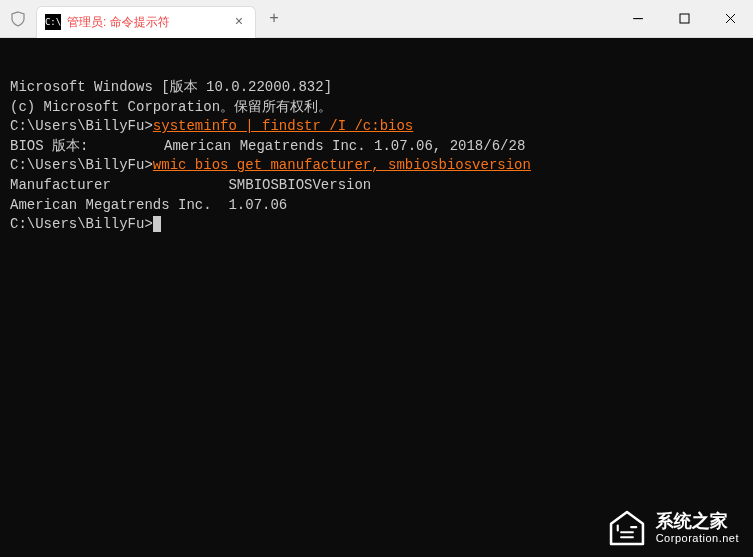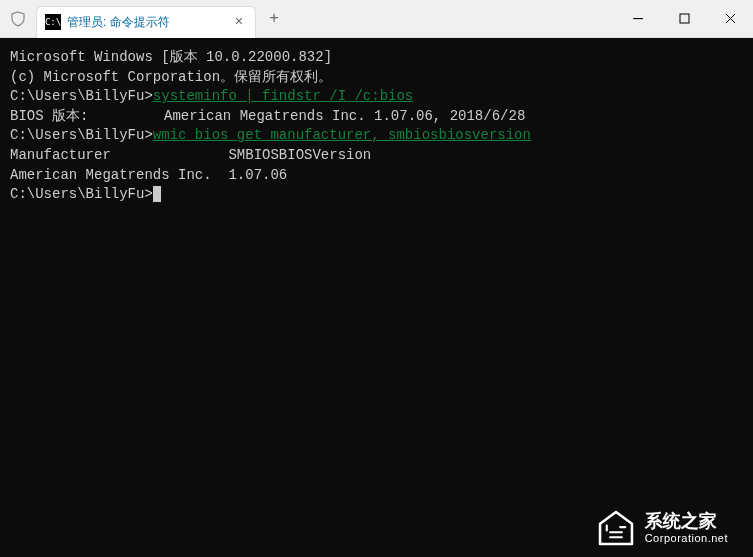--- a/index.html
+++ b/index.html
@@ -51,21 +51,21 @@
       display: flex;
       align-items: center;
       justify-content: center;
       font-size: 9px;
       color: #fff;
       font-family: monospace;
     }
     .tab-title {
       font-size: 12px;
       font-family: 'Segoe UI', sans-serif;
-      color: #0369a1;
+      color: #ef4444;
       flex: 1;
     }
     .tab-close {
       width: 16px;
       height: 16px;
       display: flex;
       align-items: center;
       justify-content: center;
       font-size: 14px;
       color: #666;
@@ -97,36 +97,37 @@
     }
     .terminal {
       flex: 1;
       background: #0c0c0c;
       padding: 10px;
       color: #cccccc;
       font-size: 14px;
       line-height: 1.4;
       white-space: pre;
       overflow: hidden;
+      margin-top: 30px;
     }
     .cmd {
-      color: #15803d;
+      color: #f97316;
       text-decoration: underline;
     }
     .prompt-line { display: block; }
     .cursor {
       display: inline-block;
       width: 8px;
       height: 16px;
       background: #cccccc;
       vertical-align: text-bottom;
     }
     .watermark {
       position: absolute;
-      right: 25px;
+      right: 14px;
       bottom: 8px;
       display: flex;
       align-items: center;
       gap: 8px;
       color: #fff;
       font-family: 'Microsoft YaHei', sans-serif;
       z-index: 10;
     }
     .wm-logo {
       width: 42px;

